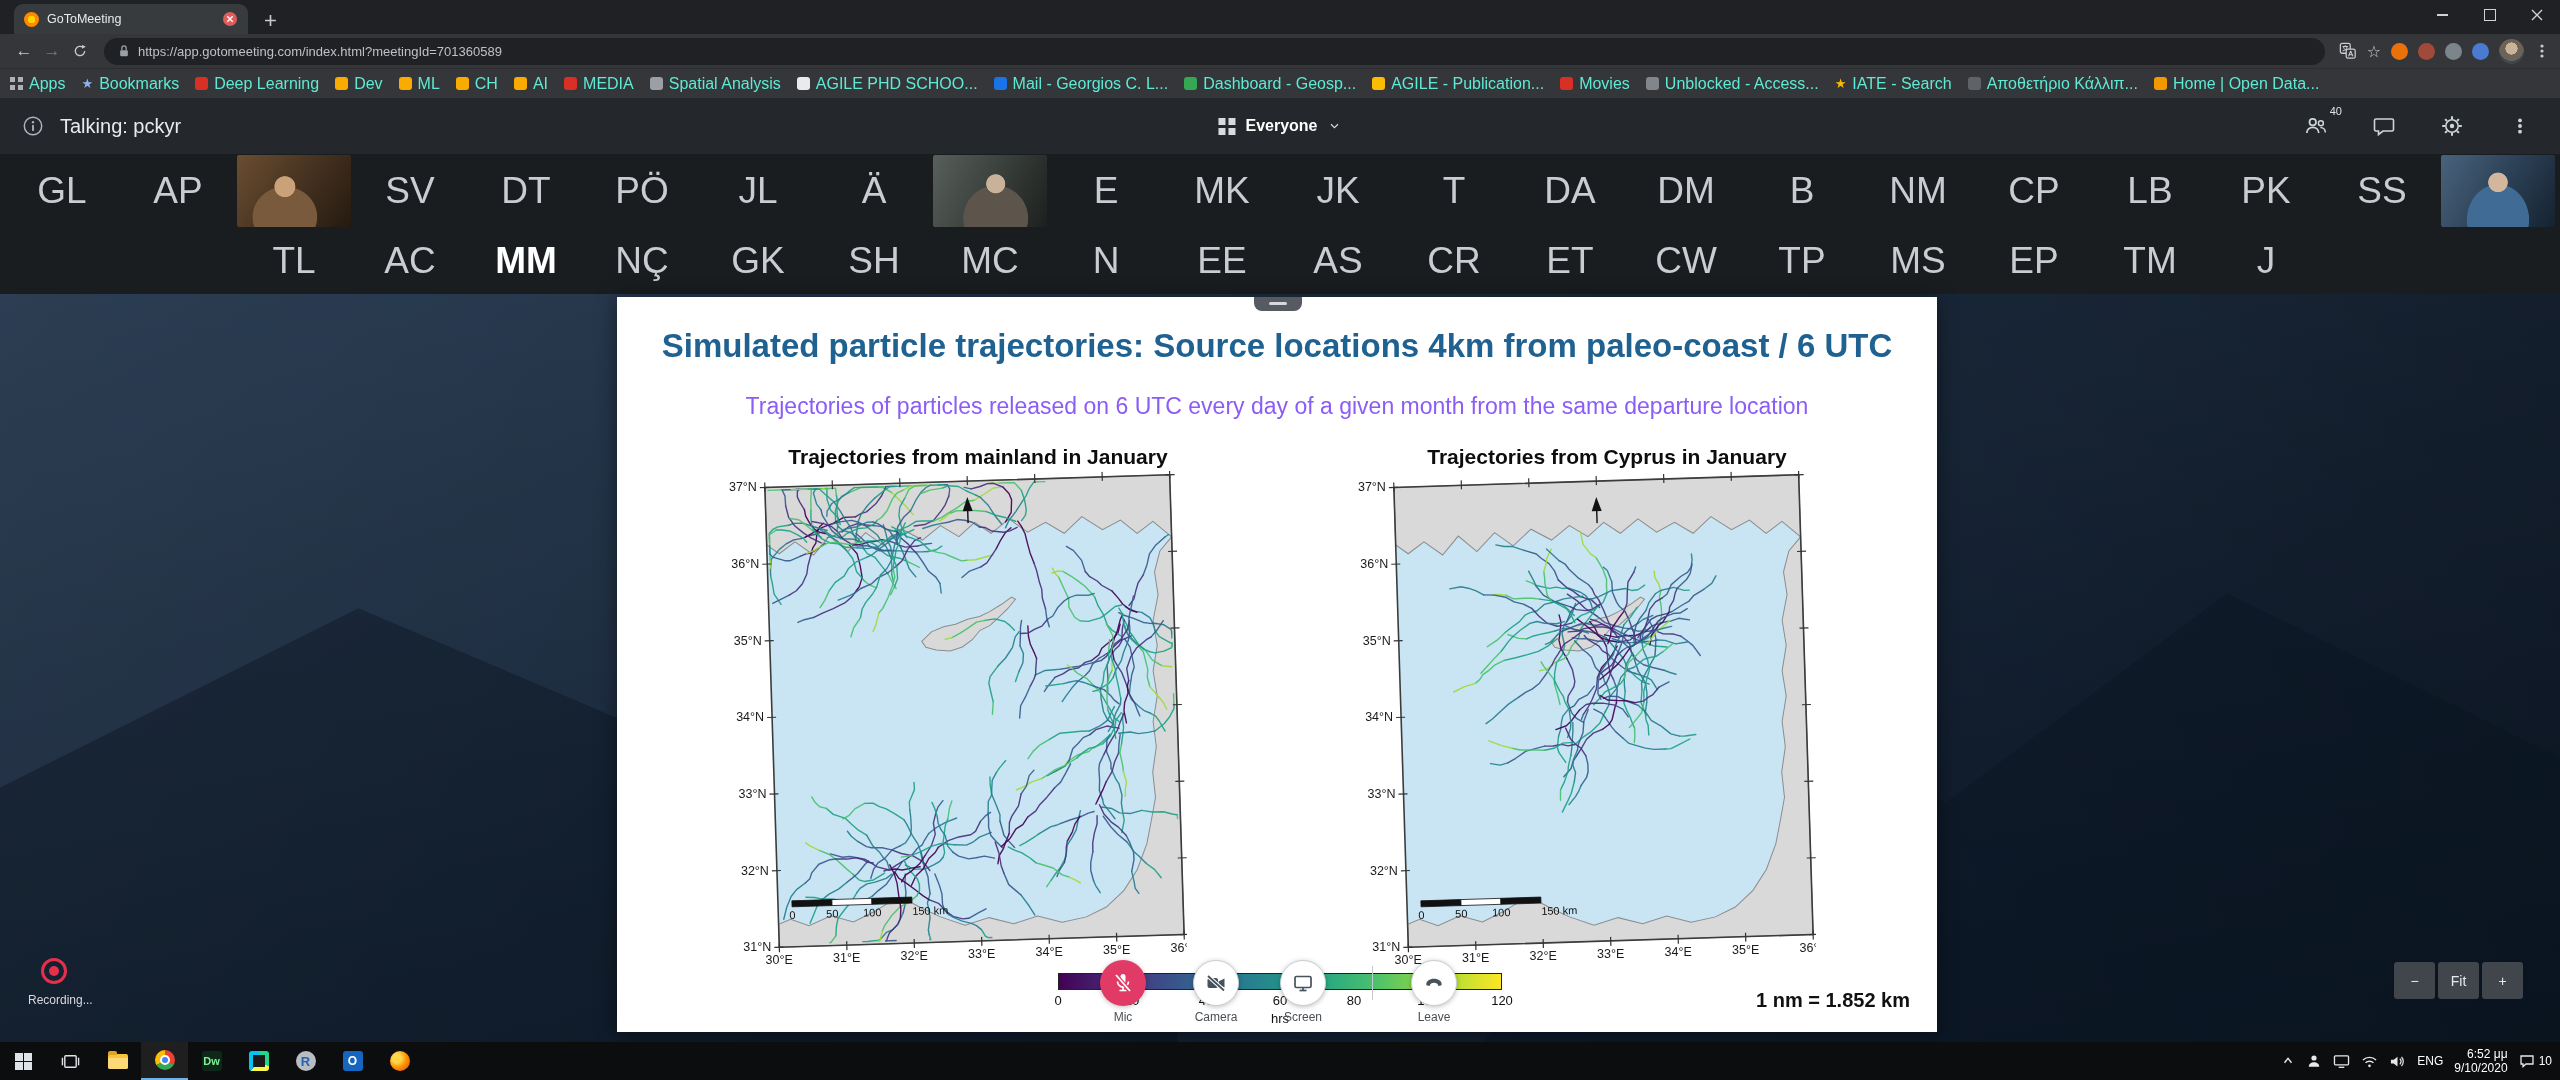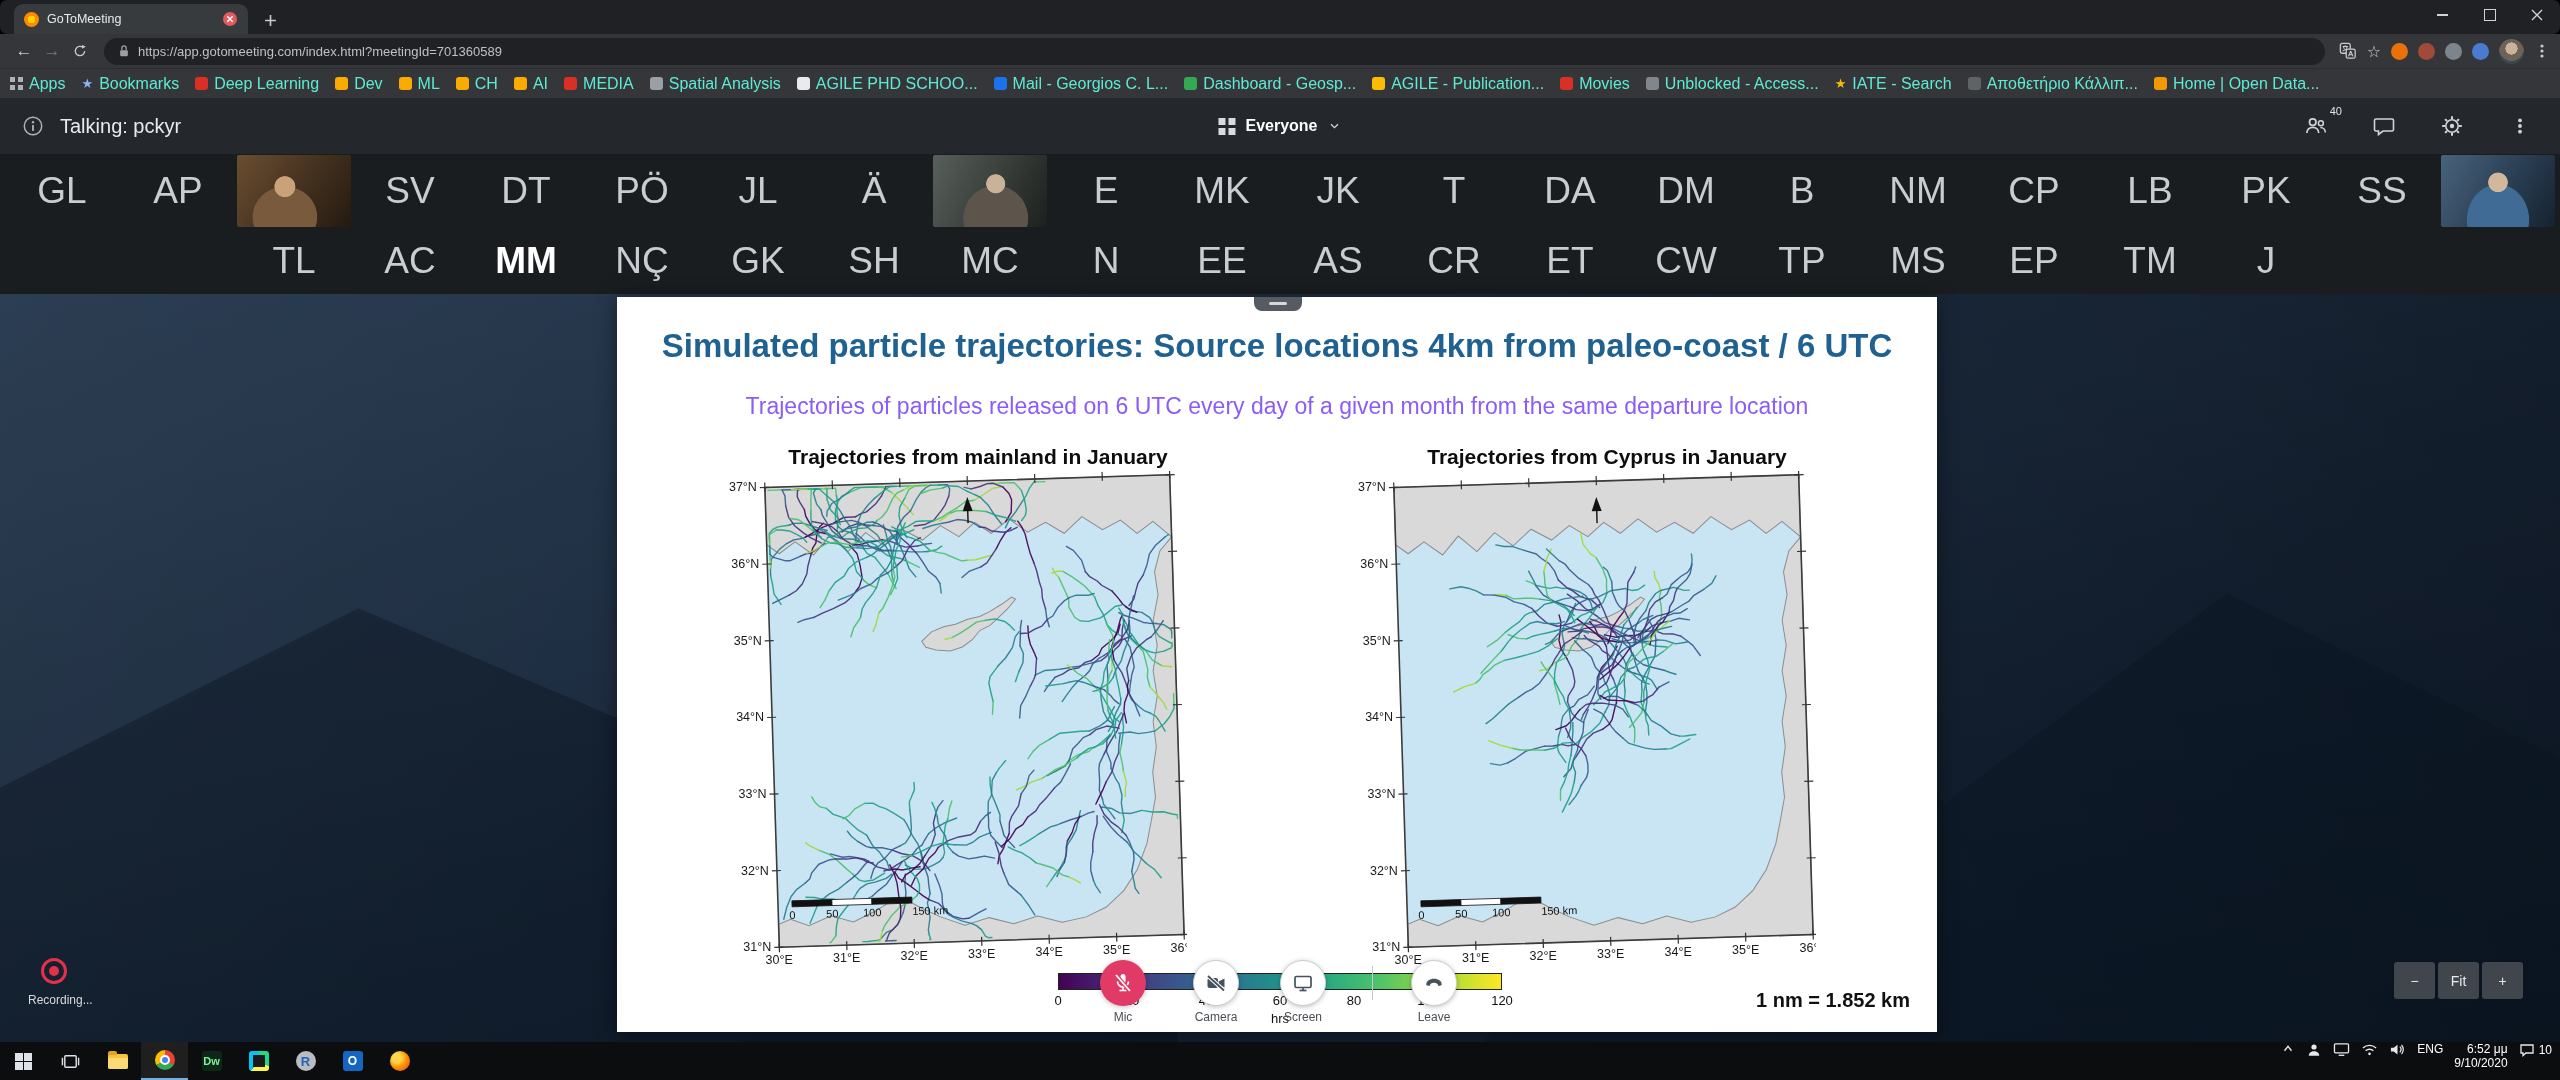--- a/index.html
+++ b/index.html
@@ -1,21 +1,21 @@
 <!DOCTYPE html>
 <html><head>
 <meta charset="utf-8">
 <style>
   html,body{margin:0;padding:0;background:#000;}
   body{width:2560px;height:1080px;overflow:hidden;font-family:"Liberation Sans","DejaVu Sans",sans-serif;}
   .screen{position:relative;width:2560px;height:1080px;overflow:hidden;background:#000;}
   .band{position:absolute;left:0;width:2560px;}
 
   
-  .tabbar{top:0;height:34px;background:#202124;display:flex;align-items:flex-end;border-radius:7px;}
+  .tabbar{top:0;height:34px;background:#202124;display:flex;align-items:flex-end;}
   .tab{margin-left:14px;height:30px;width:214px;background:#383b3e;border-radius:9px 9px 0 0;display:flex;align-items:center;padding:0 10px;gap:8px;}
   .favicon{width:15px;height:15px;border-radius:50%;background:radial-gradient(circle at 50% 50%, #ffd200 0 34%, #ff8a00 35% 100%);flex:0 0 auto;}
   .tab-title{font-size:12.5px;color:#e8eaed;flex:1;white-space:nowrap;overflow:hidden;}
   .tab-close{width:16px;height:16px;flex:0 0 auto;}
   .newtab{width:28px;height:28px;margin-left:8px;display:flex;align-items:center;justify-content:center;border-radius:50%;}
   .wincontrols{position:absolute;right:0;top:0;height:30px;display:flex;}
   .wc{width:47px;height:30px;display:flex;align-items:center;justify-content:center;}
   .wc-min{display:block;width:11px;height:1.5px;background:#cfd3d8;}
   .wc-max{display:block;width:10px;height:10px;border:1.5px solid #cfd3d8;}
 
@@ -113,21 +113,21 @@
   .ico-folder::before{content:"";position:absolute;top:-3px;left:0;width:9px;height:4px;background:#e0a51e;border-radius:2px 2px 0 0;}
   .ico-folder::after{content:"";position:absolute;left:0;top:4px;right:0;bottom:0;background:#fcd977;border-radius:0 0 2px 2px;}
   .ico-chrome{width:20px;height:20px;border-radius:50%;background:conic-gradient(#ea4335 0 120deg,#34a853 120deg 240deg,#fbbc04 240deg 360deg);position:relative;}
   .ico-chrome::after{content:"";position:absolute;left:5px;top:5px;width:10px;height:10px;border-radius:50%;background:#4285f4;border:2px solid #fff;box-sizing:border-box;}
   .ico-dw{width:20px;height:20px;background:#0d2818;color:#7ef29a;font-size:11px;font-weight:bold;display:flex;align-items:center;justify-content:center;border-radius:3px;}
   .ico-pycharm{width:20px;height:20px;border-radius:3px;background:conic-gradient(#21d789 0 120deg,#fcf84a 120deg 220deg,#07c3f2 220deg 360deg);position:relative;}
   .ico-pycharm::after{content:"";position:absolute;inset:4px;background:#1a1a1a;}
   .ico-r{width:20px;height:20px;border-radius:50%;background:#b9bcc0;color:#2065b8;font-weight:bold;font-size:13px;display:flex;align-items:center;justify-content:center;}
   .ico-outlook{width:20px;height:20px;border-radius:3px;background:#1466c0;color:#fff;font-weight:bold;font-size:12px;display:flex;align-items:center;justify-content:center;}
   .ico-ff{width:20px;height:20px;border-radius:50%;background:radial-gradient(circle at 35% 35%, #ffd54a 0 25%, #ff9500 50%, #e3401f 100%);}
-  .tray{position:absolute;right:8px;top:0;height:38px;display:flex;align-items:flex-start;gap:11px;}
+  .tray{position:absolute;right:8px;top:0;height:38px;display:flex;align-items:center;gap:11px;}
   .tray-txt{font-size:12px;color:#fff;}
   .datetime{text-align:right;font-size:12px;color:#fff;line-height:14px;}
   .action{display:flex;align-items:center;gap:4px;}
 </style>
 </head>
 <body>
 
 <div class="screen">
 
   <div class="band tabbar">

